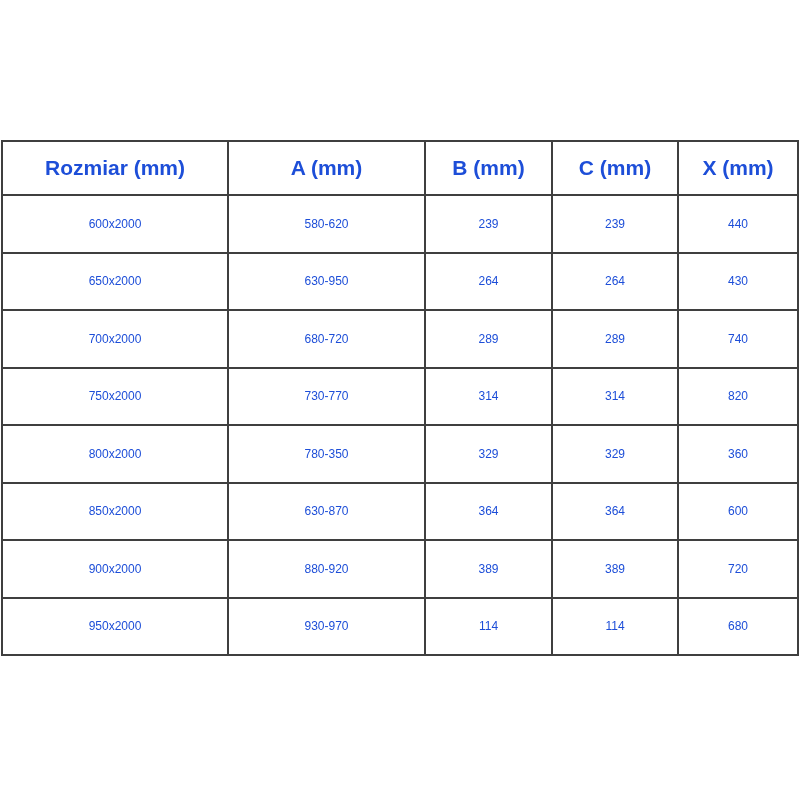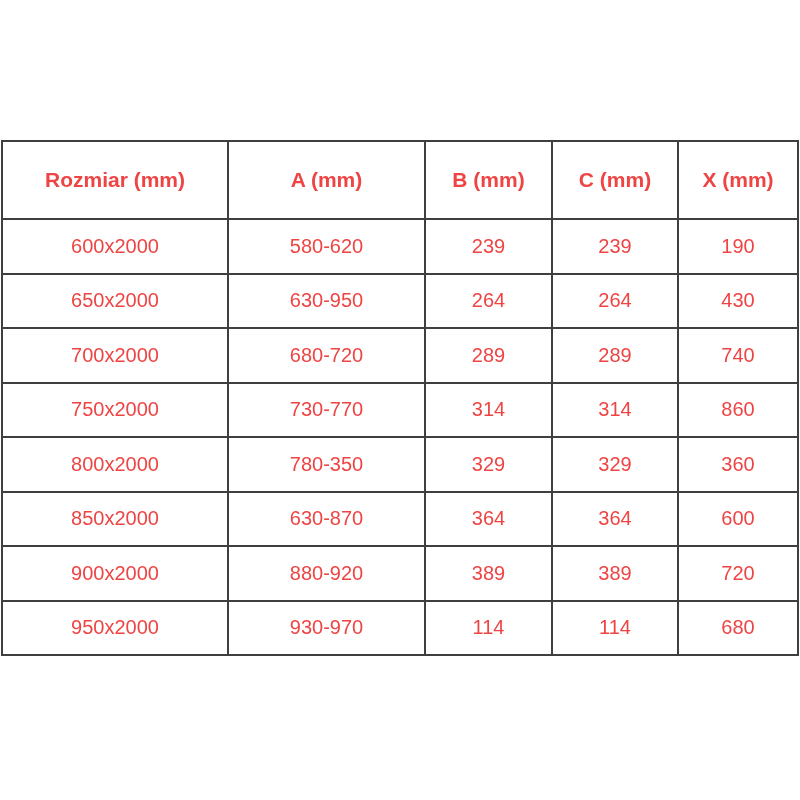--- a/index.html
+++ b/index.html
@@ -20,32 +20,32 @@
     table-layout: fixed;
     width: 796px;
     height: 516px;
     background: #ffffff;
   }
   table.size-table th,
   table.size-table td {
     border: 2px solid #3f3f3f;
     text-align: center;
     vertical-align: middle;
-    color: #ef4444;
-    padding: 12px;
+    color: #1d4ed8;
+    padding: 0;
     overflow: hidden;
     white-space: nowrap;
   }
   table.size-table th {
     font-size: 21px;
     font-weight: bold;
     height: 52px;
   }
   table.size-table td {
-    font-size: 20px;
+    font-size: 12px;
     font-weight: normal;
   }
 </style>
 </head>
 <body>
 
 <div class="table-wrap">
   <table class="size-table">
     <colgroup>
       <col style="width:226px">
@@ -62,42 +62,42 @@
         <th>C (mm)</th>
         <th>X (mm)</th>
       </tr>
     </thead>
     <tbody>
       <tr>
         <td>600x2000</td>
         <td>580-620</td>
         <td>239</td>
         <td>239</td>
-        <td>190</td>
+        <td>440</td>
       </tr>
       <tr>
         <td>650x2000</td>
         <td>630-950</td>
         <td>264</td>
         <td>264</td>
         <td>430</td>
       </tr>
       <tr>
         <td>700x2000</td>
         <td>680-720</td>
         <td>289</td>
         <td>289</td>
         <td>740</td>
       </tr>
       <tr>
         <td>750x2000</td>
         <td>730-770</td>
         <td>314</td>
         <td>314</td>
-        <td>860</td>
+        <td>820</td>
       </tr>
       <tr>
         <td>800x2000</td>
         <td>780-350</td>
         <td>329</td>
         <td>329</td>
         <td>360</td>
       </tr>
       <tr>
         <td>850x2000</td>

